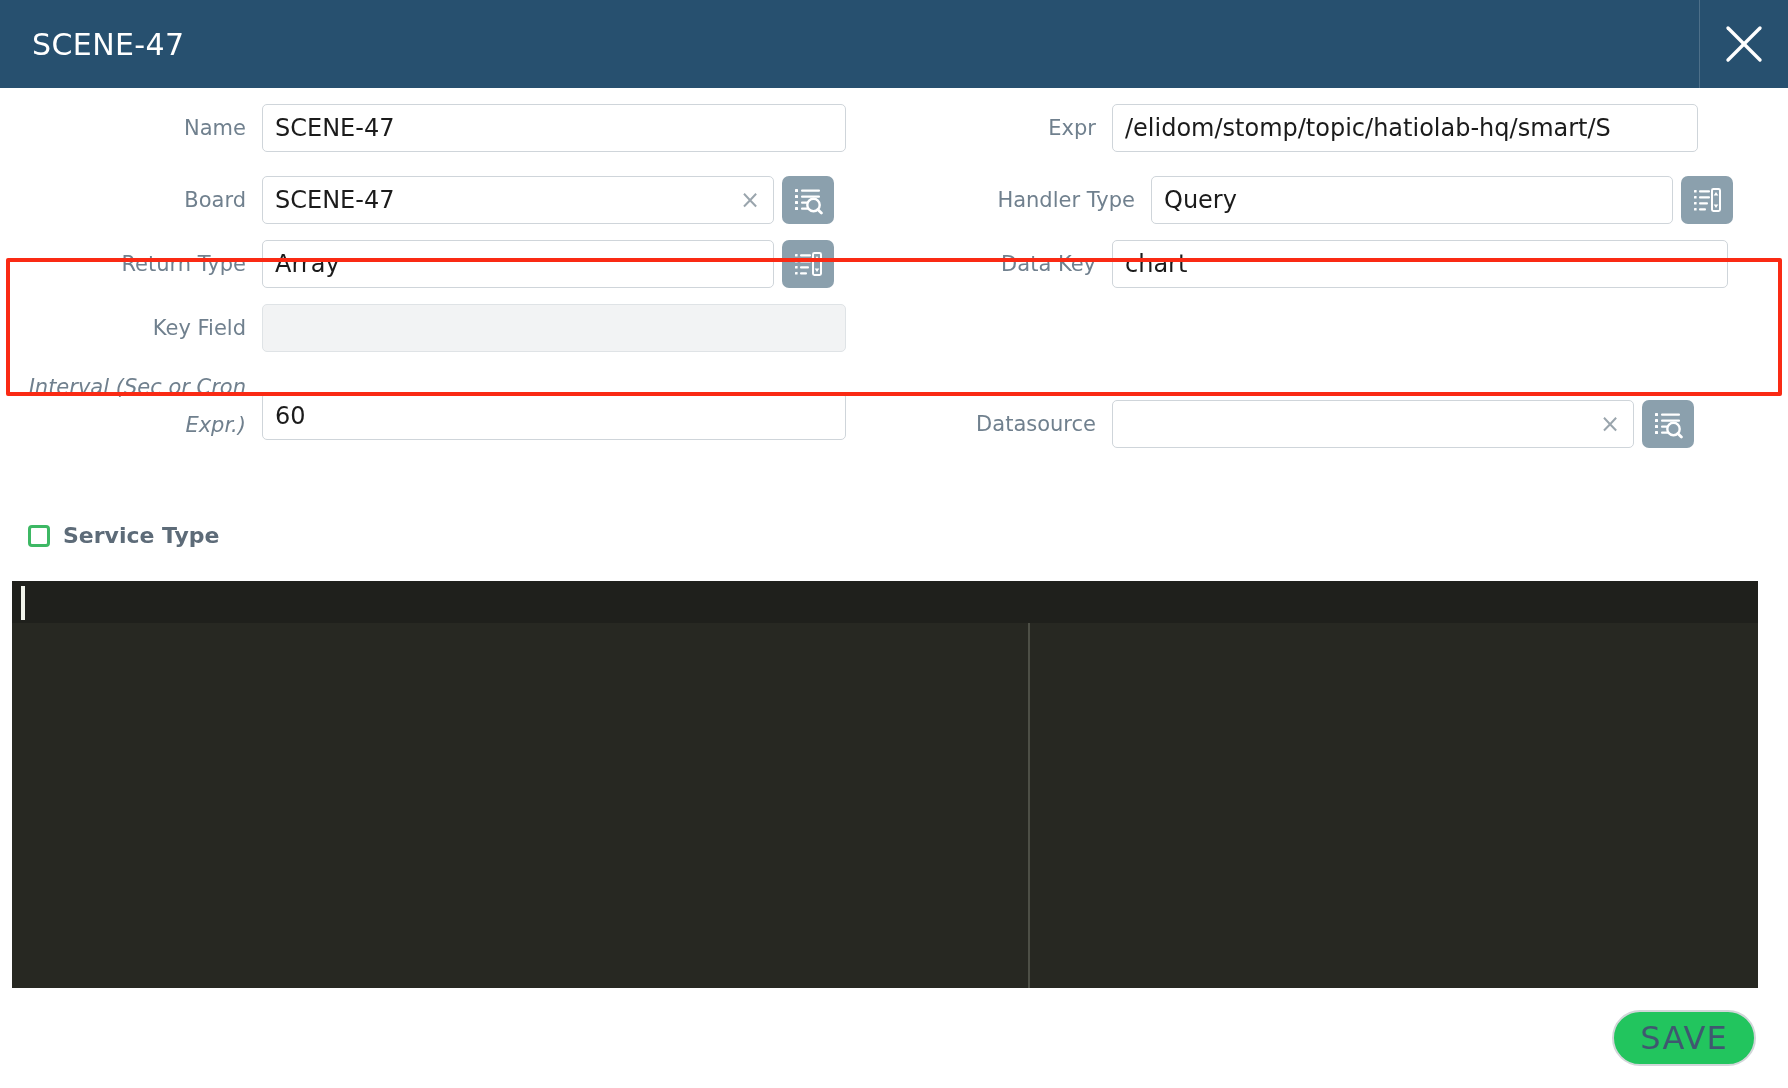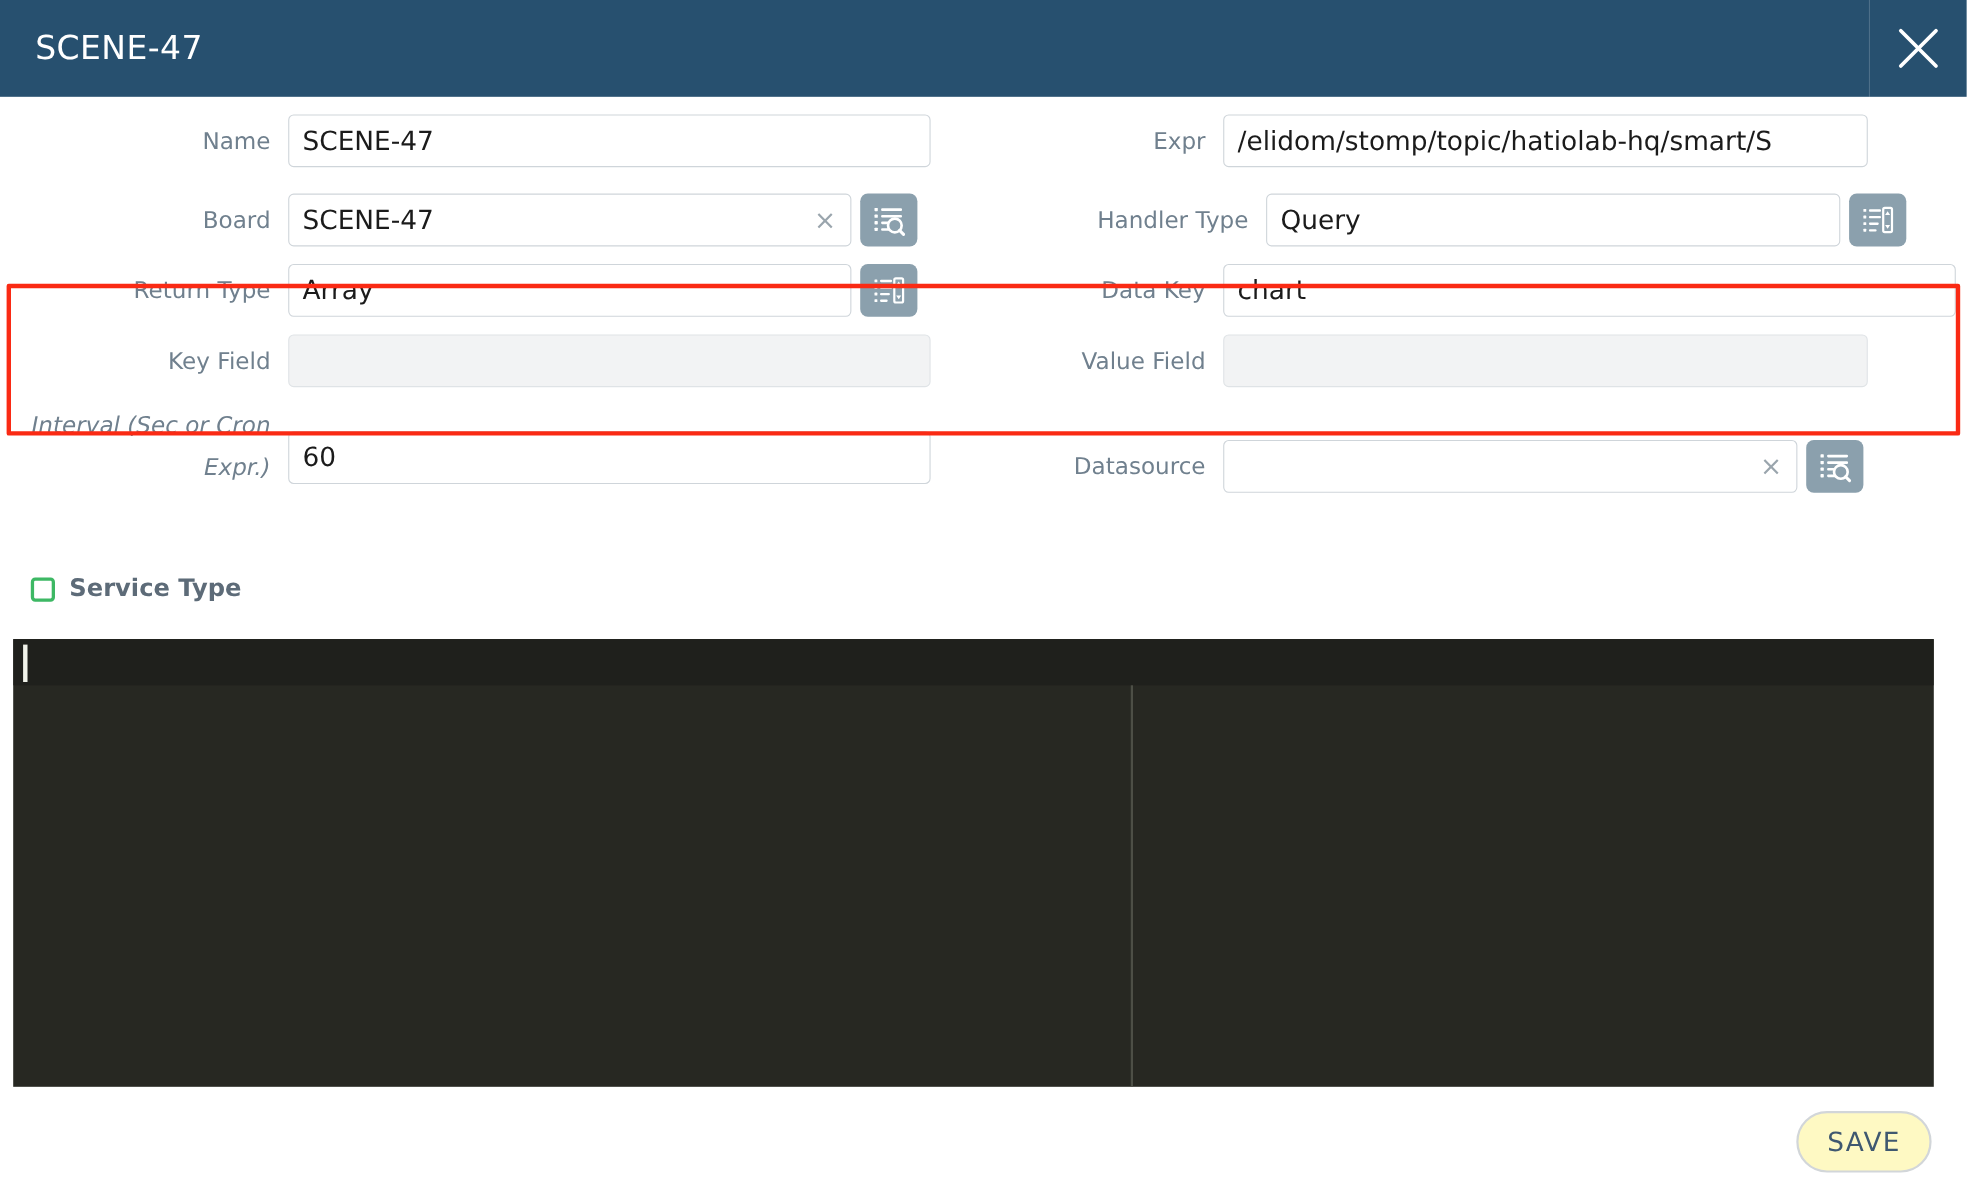--- a/index.html
+++ b/index.html
@@ -201,24 +201,24 @@
     align-items: center;
     justify-content: flex-end;
     padding-right: 32px;
   }
   .save-button {
     min-width: 118px;
     height: 56px;
     padding: 0 26px;
     border: 2px solid #d2d6d9;
     border-radius: 28px;
-    background: #fef9c3;
+    background: #22c55e;
     color: #3f5870;
     font-family: "DejaVu Sans", "Liberation Sans", sans-serif;
-    font-size: 24px;
+    font-size: 32px;
     letter-spacing: 1.2px;
     cursor: pointer;
   }
 </style>
 </head>
 <body>
 
 <div id="app">
 
   <div class="titlebar">
@@ -316,32 +316,28 @@
             <rect x="20" y="4" width="8" height="22" rx="1.4" fill="none" stroke="#ffffff" stroke-width="2"></rect>
             <polygon points="24,7 26.3,10.4 21.7,10.4" fill="#ffffff"></polygon>
             <polygon points="24,23 26.3,19.6 21.7,19.6" fill="#ffffff"></polygon>
           </svg>
         </span>
       </div>
     </div>
 
     <div class="field-row" style="left:900px; top:152px;">
       <div class="field-label" style="width:212px;">Data Key</div>
-      <input class="text-input" style="width: 666px;" type="text" value="chart">
+      <input class="text-input" style="width: 616px;" type="text" value="chart">
     </div>
 
     <div class="field-row" style="left:0px; top:216px;">
       <div class="field-label" style="width:262px;">Key Field</div>
       <input class="text-input disabled" style="width: 584px;" type="text" disabled="" value="">
     </div>
 
-    <div class="field-row" style="left:900px; top:216px;">
-      <div class="field-label" style="width:212px;">Value Field</div>
-      <input class="text-input disabled" style="width: 586px;" type="text" disabled="" value="">
-    </div>
 
     <div class="field-row" style="left:0px; top:280px;">
       <div class="field-label two-line" style="width:262px;">Interval (Sec or Cron Expr.)</div>
       <input class="text-input" style="width: 584px; margin-top: 20px;" type="text" value="60">
     </div>
 
     <div class="field-row" style="left:900px; top:312px;">
       <div class="field-label" style="width:212px;">Datasource</div>
       <div class="combo">
         <input class="text-input" style="width: 522px;" type="text" value="">

